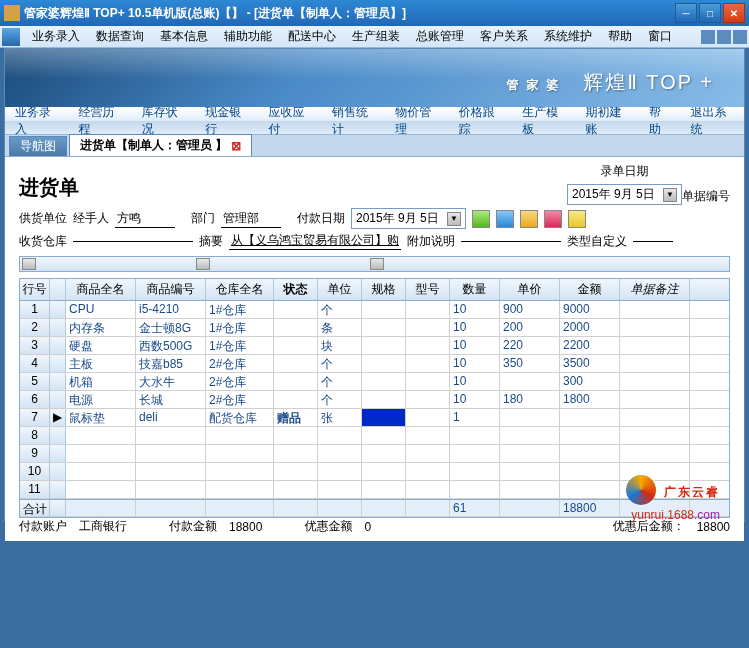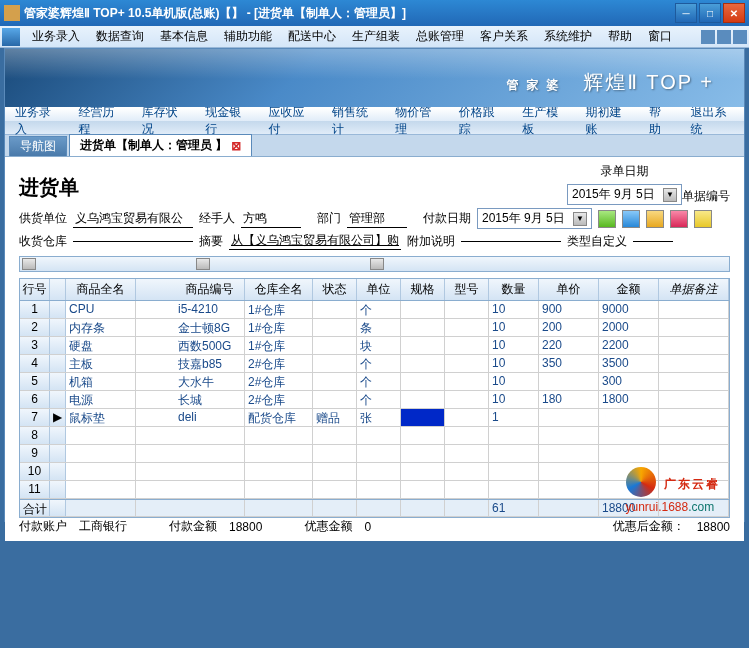--- a/index.html
+++ b/index.html
@@ -37,29 +37,29 @@
 .icon-sq.r { background: linear-gradient(to bottom,#f888a8,#d82858); }
 .icon-sq.y { background: linear-gradient(to bottom,#f8e888,#e8c828); }
 .grid-wrap { margin-top: 6px; border: 1px solid #8aadcf; }
 .grid-header { display: flex; background: linear-gradient(to bottom, #f0f6fc, #d4e4f4); border-bottom: 1px solid #8aadcf; }
 .gh { border-right: 1px solid #b0c8e0; text-align: center; padding: 2px 0; font-weight: normal; overflow: hidden; }
 .grid-body { background: #fff; }
 .grid-row { display: flex; height: 18px; border-bottom: 1px solid #d0d0d0; }
 .grid-row.total { background: #e4eef8; border-top: 1px solid #8aadcf; }
 .gc { border-right: 1px solid #d0d0d0; padding: 1px 3px; overflow: hidden; white-space: nowrap; color: #1a4a8a; }
 .gc.hdr { background: linear-gradient(to bottom, #f0f6fc, #d4e4f4); color: #000; text-align: center; border-right: 1px solid #b0c8e0; border-bottom: none; }
-.c1 { width: 30px; } .c1b { width: 16px; } .c2 { width: 70px; } .c3 { width: 70px; margin-left: 39px; }
-.c4 { width: 68px; } .c5 { width: 44px; } .c6 { width: 44px; } .c7 { width: 44px; }
+.c1 { width: 30px; } .c1b { width: 16px; } .c2 { width: 70px; } .c3 { width: 70px; }
+.c4 { width: 68px; } .c5 { width: 44px; font-weight: bold; } .c6 { width: 44px; } .c7 { width: 44px; }
 .c8 { width: 44px; } .c9 { width: 50px; } .c10 { width: 60px; } .c11 { width: 60px; } .c12 { width: 70px; font-style: italic; }
 .sel-cell { background: #0028c8; }
-.watermark { position: absolute; right: 24px; top: 308px; pointer-events: none; text-align: left; }
+.watermark { position: absolute; right: 24px; top: 316px; pointer-events: none; text-align: right; }
 .watermark .top { font-size: 26px; font-weight: bold; color: #d42a12; font-family: "SimHei"; letter-spacing: 2px; }
 .watermark .top .logo { display: inline-block; width: 30px; height: 30px; border-radius: 50%; background: conic-gradient(#f8a800, #d42a12, #1878d8, #f8a800); vertical-align: middle; }
 .watermark .sub { color: #d42a12; font-size: 15px; }
-.watermark .sub .c { color: #0f766e; }
+.watermark .sub .c { color: #a21caf; }
 .scrollbar { height: 16px; background: linear-gradient(to bottom,#f0f6fc,#d4e4f4); border: 1px solid #8aadcf; display: flex; align-items: center; gap: 160px; padding: 0 2px; margin-top: 0; }
 .sbtn { width: 14px; height: 12px; background: linear-gradient(to bottom,#e8e8e8,#bababa); border:1px solid #888; display:inline-block; }
 .bottom-row { display: flex; gap: 12px; align-items: center; font-size: 12px; }
 .btnbar { height: 32px; background: linear-gradient(to bottom, #e0ecf8, #c4d8ec); border-top: 1px solid #99b8d8; display: flex; align-items: center; justify-content: flex-end; gap: 6px; padding: 0 10px; position: absolute; bottom: 4px; left: 4px; right: 4px; }
 .btn { height: 22px; padding: 0 10px; background: linear-gradient(to bottom, #f8fbfe, #d4e4f4); border: 1px solid #8aadcf; border-radius: 3px; cursor: pointer; display: flex; align-items: center; }
 .inner-frame { background: #fff; margin: 0 4px 4px 4px; border: 1px solid #5a8aba; height: 474px; position: relative; }
 </style>
 </head>
 <body>
 
@@ -134,21 +134,20 @@
             <span class="caret">▼</span>
           </span>
     </div>
     <div style="display:flex;align-items:center;gap:4px;">
       <span class="lbl">单据编号</span>
     </div>
   </div>
 
   <div class="form-row">
     <span class="lbl">供货单位</span>
-    <span class="val" style="min-width:120px;">义乌鸿宝贸易有限公</span>
     <span class="lbl">经手人</span>
     <span class="val">方鸣</span>
     <span class="lbl" style="margin-left:10px;">部门</span>
     <span class="val">管理部</span>
     <span class="lbl" style="margin-left:10px;">付款日期</span>
     <span class="date-field">
           <span>2015年 9月 5日</span>
           <span class="caret">▼</span>
         </span>
     <span class="icon-sq g"></span>

